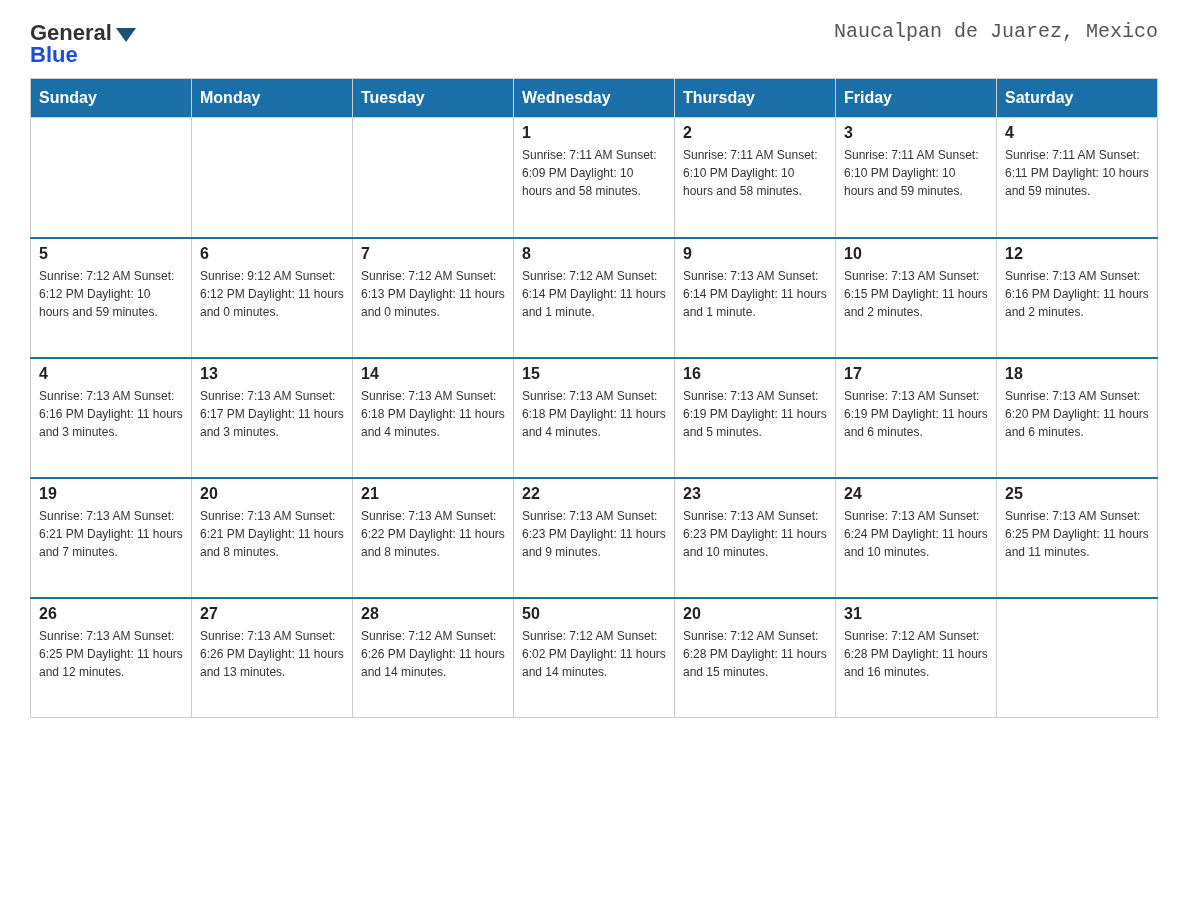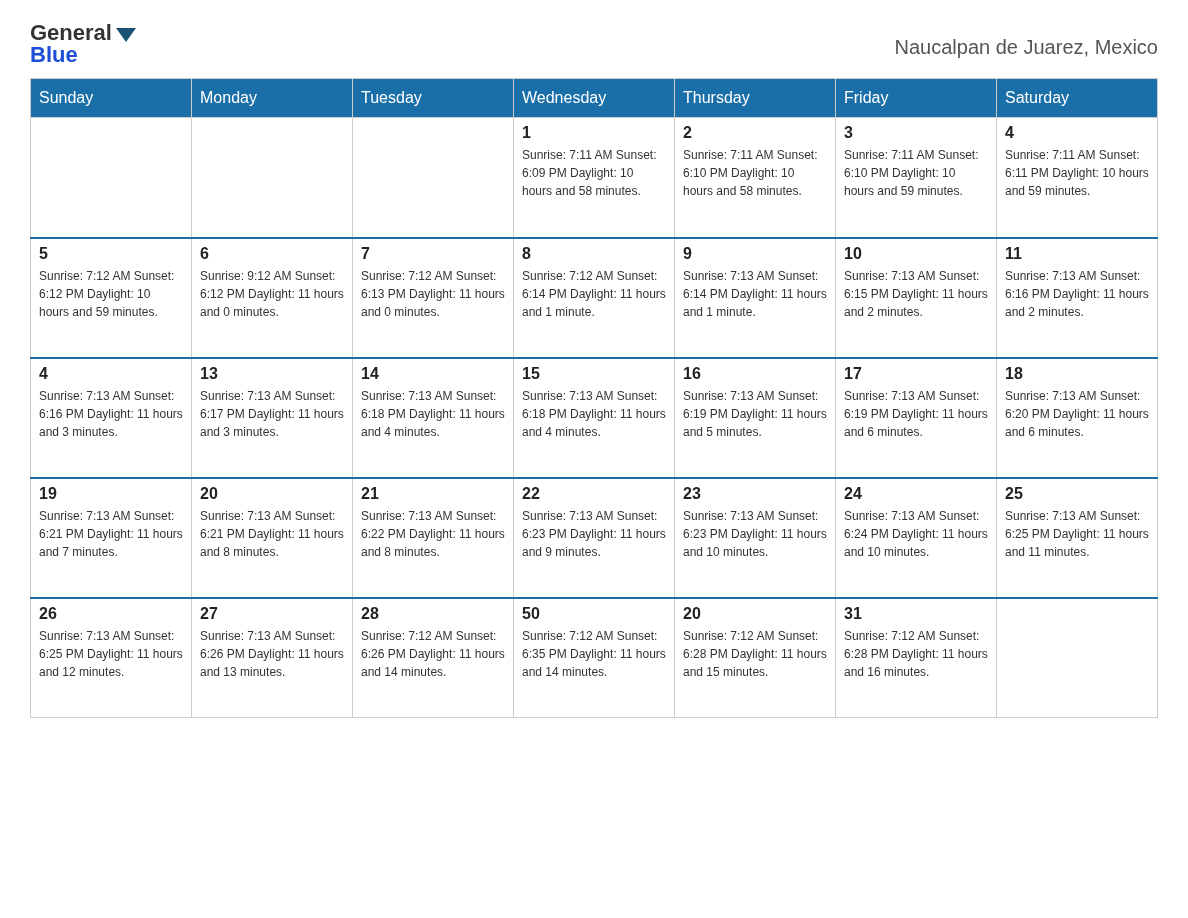--- a/index.html
+++ b/index.html
@@ -49,34 +49,35 @@
       text-align: right;
     }
     .calendar-title {
       font-size: 48px;
       font-weight: normal;
       color: #222;
     }
     .calendar-subtitle {
       font-size: 20px;
       color: #555;
-      margin-top: 16px;
+      margin-top: 0;
+      font-family: Liberation Mono, monospace;
     }
     .calendar {
       width: 100%;
       border-collapse: collapse;
       margin-top: 8px;
     }
     .calendar th {
       background-color: #1a6fa8;
       color: #fff;
       padding: 10px 8px;
       text-align: left;
       font-size: 16px;
-      font-weight: normal;
+      font-weight: bold;
       border: 1px solid #ccc;
     }
     .calendar td {
       vertical-align: top;
       border: 1px solid #ccc;
       padding: 6px 8px;
       width: calc(100% / 7);
       height: 120px;
     }
     .day-number {
@@ -197,21 +198,21 @@
 and 1 minute.</div>
         </td>
         <td>
           <span class="day-number">10</span>
           <div class="day-info">Sunrise: 7:13 AM
 Sunset: 6:15 PM
 Daylight: 11 hours
 and 2 minutes.</div>
         </td>
         <td>
-          <span class="day-number">11</span>
+          <span class="day-number">12</span>
           <div class="day-info">Sunrise: 7:13 AM
 Sunset: 6:16 PM
 Daylight: 11 hours
 and 2 minutes.</div>
         </td>
       </tr>
       <tr>
         <td>
           <span class="day-number">4</span>
           <div class="day-info">Sunrise: 7:13 AM
@@ -331,21 +332,21 @@
         <td>
           <span class="day-number">28</span>
           <div class="day-info">Sunrise: 7:12 AM
 Sunset: 6:26 PM
 Daylight: 11 hours
 and 14 minutes.</div>
         </td>
         <td>
           <span class="day-number">50</span>
           <div class="day-info">Sunrise: 7:12 AM
-Sunset: 6:35 PM
+Sunset: 6:02 PM
 Daylight: 11 hours
 and 14 minutes.</div>
         </td>
         <td>
           <span class="day-number">20</span>
           <div class="day-info">Sunrise: 7:12 AM
 Sunset: 6:28 PM
 Daylight: 11 hours
 and 15 minutes.</div>
         </td>

